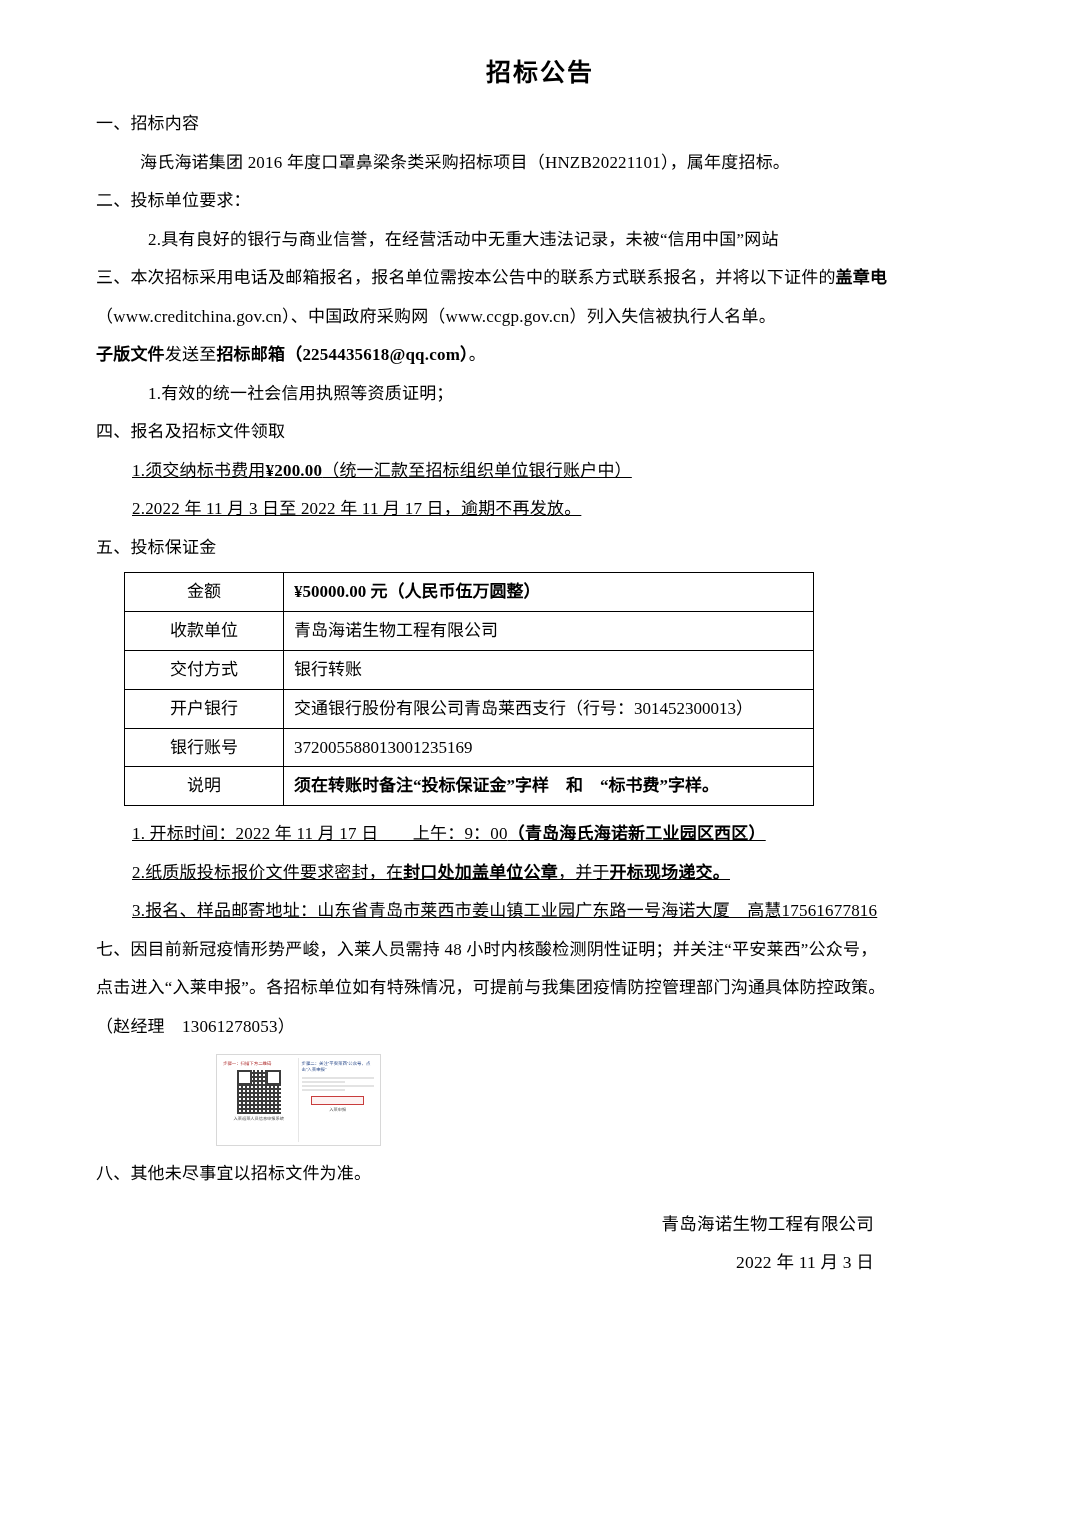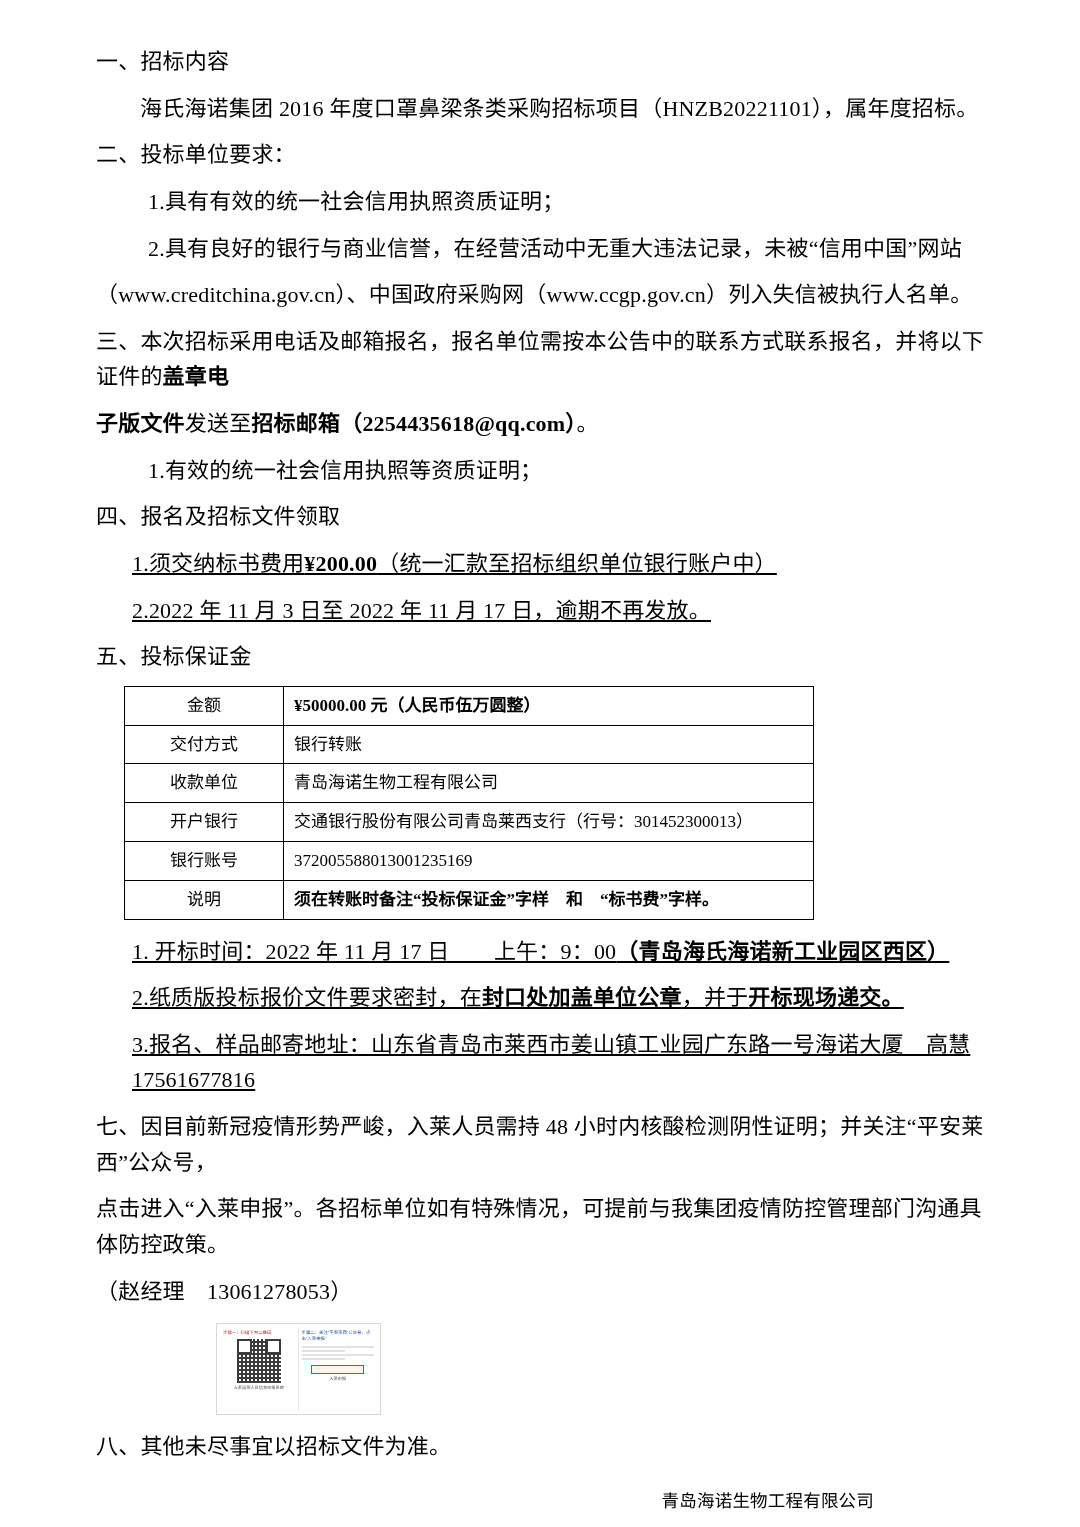--- a/index.html
+++ b/index.html
@@ -24,21 +24,21 @@
   .doc-title {
     text-align: center;
     font-size: 25px;
     font-weight: bold;
     letter-spacing: 2px;
     margin: 8px 0 22px 0;
     font-family: "Liberation Serif", "DejaVu Serif", serif;
   }
   p {
     margin: 0 0 11px 0;
-    font-size: 22px;
+    font-size: 17px;
     line-height: 1.62;
     letter-spacing: 0.2px;
   }
   .lvl1 { text-indent: 0; }
   .indent1 { padding-left: 44px; }
   .indent2 { padding-left: 52px; }
   .indent-sm { padding-left: 36px; text-decoration: underline; }
   .bold { font-weight: bold; }
   table.deposit {
     border-collapse: collapse;
@@ -152,58 +152,58 @@
   .sign p {
     margin: 0 0 10px 0;
     font-size: 17.5px;
   }
 </style>
 </head>
 <body>
 
 <div class="page">
 
+  <div class="doc-title">招标公告</div>
 
   <p class="lvl1">一、招标内容</p>
   <p class="indent1">海氏海诺集团 2016 年度口罩鼻梁条类采购招标项目（HNZB20221101），属年度招标。</p>
 
   <p class="lvl1">二、投标单位要求：</p>
-  <p class="indent2">1.具有有效的统一社会信用执照资质证明；</p>
   <p class="indent2">2.具有良好的银行与商业信誉，在经营活动中无重大违法记录，未被“信用中国”网站</p>
-  <p class="lvl1">（www.creditchina.gov.cn）、中国政府采购网（www.ccgp.gov.cn）列入失信被执行人名单。</p>
-
   <p class="lvl1">
     <span>三、本次招标采用电话及邮箱报名，报名单位需按本公告中的联系方式联系报名，并将以下证件的</span><span class="bold">盖章电</span>
   </p>
+
+  <p class="lvl1">（www.creditchina.gov.cn）、中国政府采购网（www.ccgp.gov.cn）列入失信被执行人名单。</p>
   <p class="lvl1">
     <span class="bold">子版文件</span><span>发送至</span><span class="bold">招标邮箱（2254435618@qq.com）</span><span>。</span>
   </p>
   <p class="indent2">1.有效的统一社会信用执照等资质证明；</p>
 
   <p class="lvl1">四、报名及招标文件领取</p>
   <p class="indent-sm">
     <span>1.须交纳标书费用</span><span class="bold">¥200.00</span><span>（统一汇款至招标组织单位银行账户中）</span>
   </p>
   <p class="indent-sm">2.2022 年 11 月 3 日至 2022 年 11 月 17 日，逾期不再发放。</p>
 
   <p class="lvl1">五、投标保证金</p>
 
   <table class="deposit">
     <tbody>
       <tr>
         <td class="label">金额</td>
         <td class="value bold">¥50000.00 元（人民币伍万圆整）</td>
       </tr>
       <tr>
+        <td class="label">收款单位</td>
+        <td class="value">青岛海诺生物工程有限公司</td>
+      </tr>
+      <tr>
         <td class="label">交付方式</td>
         <td class="value">银行转账</td>
-      </tr>
-      <tr>
-        <td class="label">收款单位</td>
-        <td class="value">青岛海诺生物工程有限公司</td>
       </tr>
       <tr>
         <td class="label">开户银行</td>
         <td class="value">交通银行股份有限公司青岛莱西支行（行号：301452300013）</td>
       </tr>
       <tr>
         <td class="label">银行账号</td>
         <td class="value">372005588013001235169</td>
       </tr>
       <tr>

